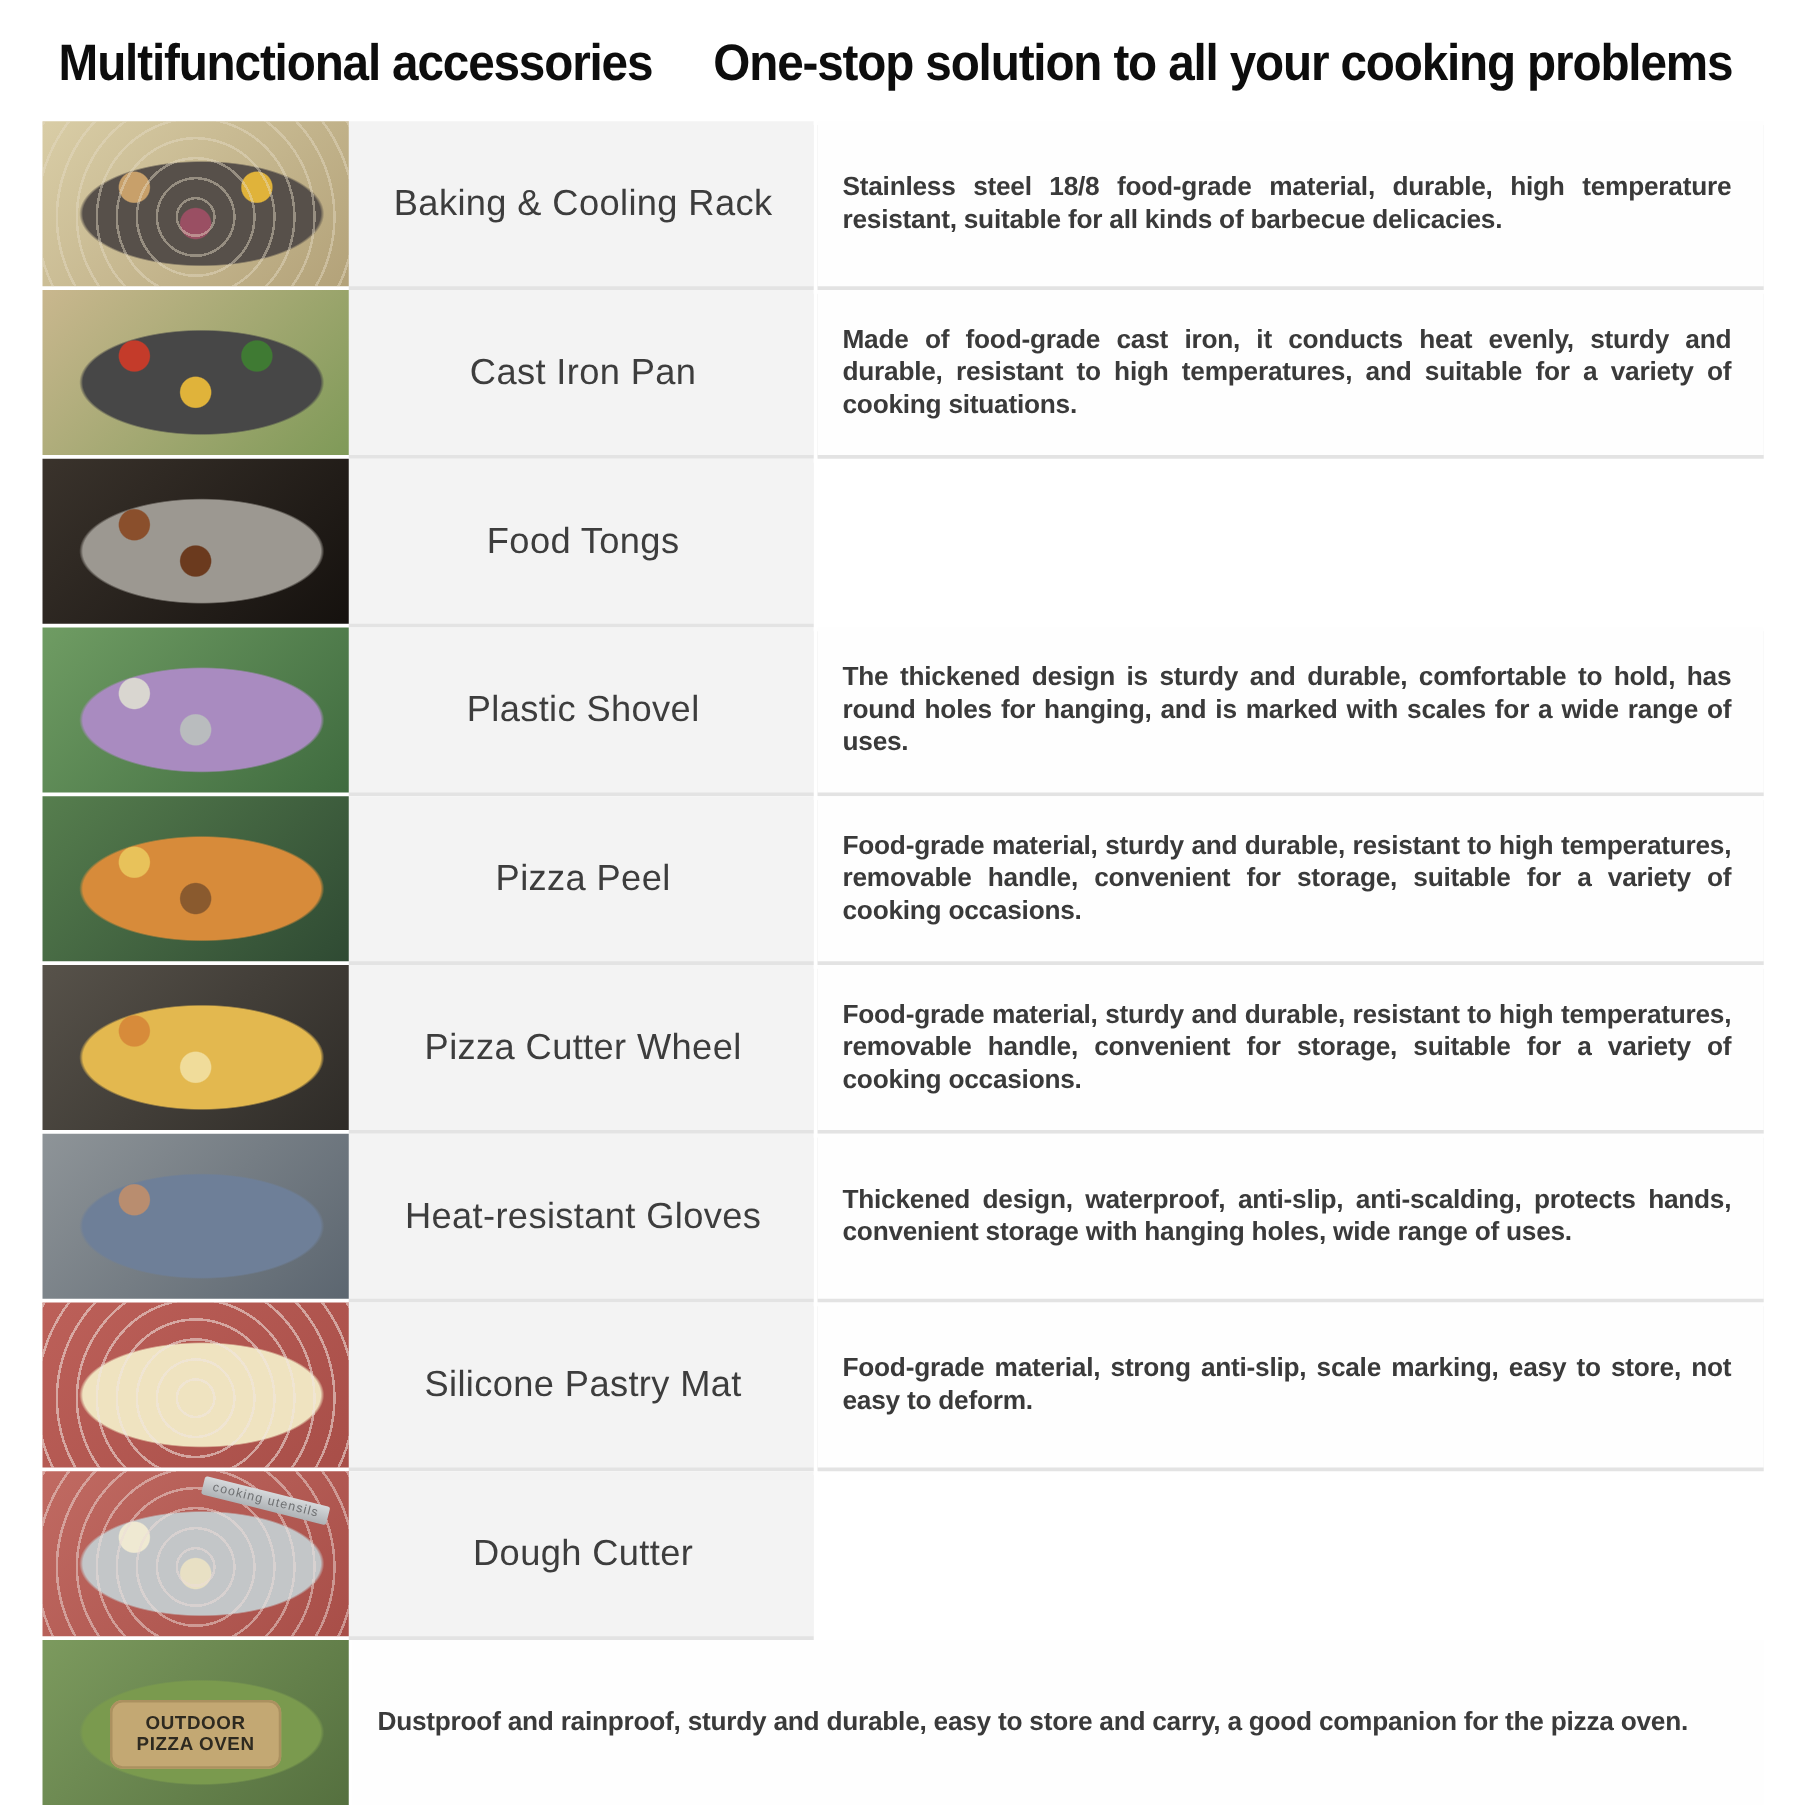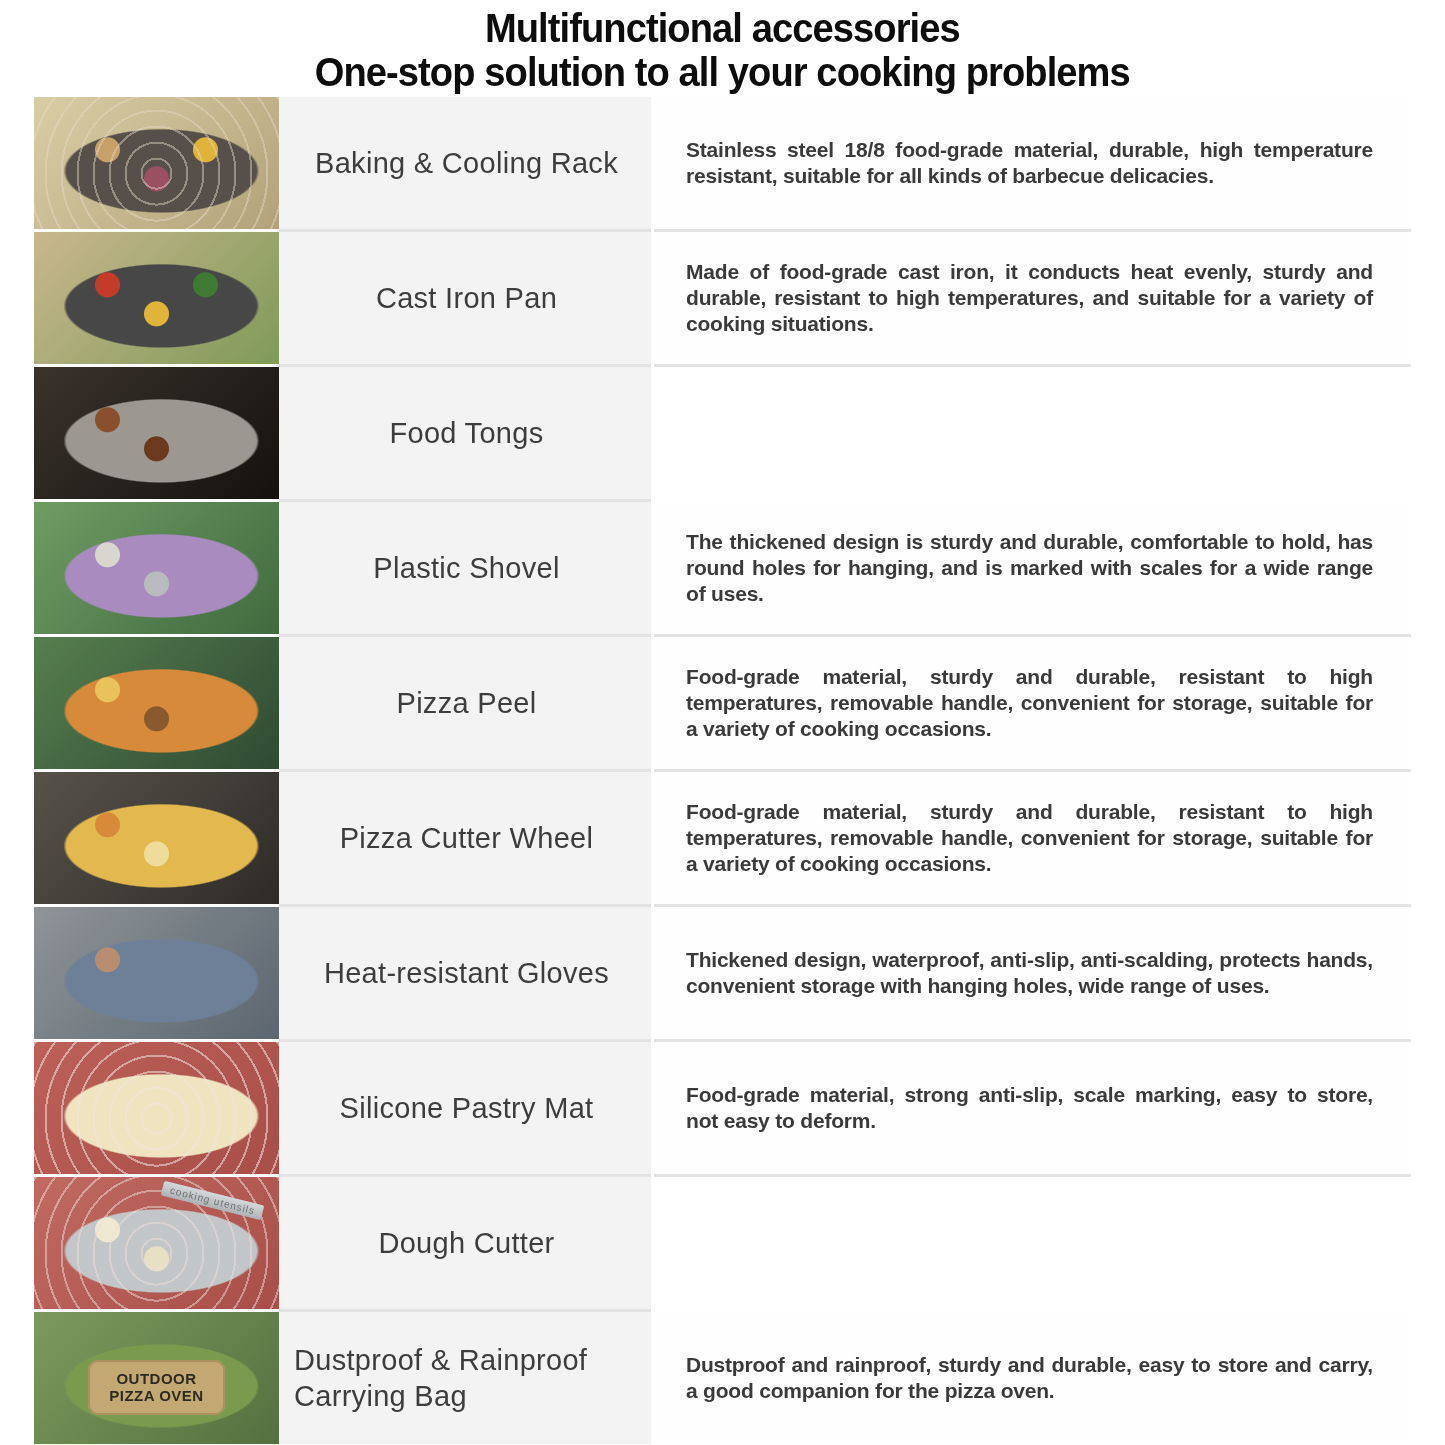--- a/index.html
+++ b/index.html
@@ -1,36 +1,36 @@
 <!DOCTYPE html>
 <html lang="en"><head>
 <meta charset="utf-8">
 <style>
   html,body{margin:0;padding:0;background:#ffffff;}
   body{width:1445px;height:1445px;overflow:hidden;font-family:"Liberation Sans",sans-serif;}
   .page{width:1445px;height:1445px;background:#ffffff;}
 
   
-  .header{height:97px;display:flex;flex-direction:column;align-items:center;justify-content:center;padding-top:2px;box-sizing:border-box;}
+  .header{height:97px;display:flex;flex-direction:row;align-items:center;justify-content:center;padding-top:2px;box-sizing:border-box;}
   .title-line{font-weight:bold;color:#0d0d0d;font-size:41px;line-height:44px;letter-spacing:-1px;transform:scaleX(.93);transform-origin:50% 50%;white-space:nowrap;}
 
   
   .table{padding:0 34px;}
   .row{display:flex;height:132px;margin-bottom:3px;}
   .row:last-child{margin-bottom:0;}
 
   .photo{width:245px;height:132px;flex:0 0 245px;position:relative;overflow:hidden;background:#cccccc;}
 
   .name-cell{width:372px;flex:0 0 372px;background:#f3f3f3;display:flex;align-items:center;box-sizing:border-box;padding:0 12px 0 15px;justify-content:center;}
   .name-text{font-size:29px;line-height:1.25;color:#3d3d3d;letter-spacing:.3px;}
 
   .gap{width:3px;flex:0 0 3px;background:#ffffff;}
 
   .desc-cell{flex:1 1 auto;background:#fefefe;display:flex;align-items:center;box-sizing:border-box;padding:0 26px 0 20px;}
-  .desc-text{margin:12px;font-size:21px;line-height:26px;font-weight:bold;color:#3a3a3a;text-align:justify;letter-spacing:-.2px;}
+  .desc-text{margin:0;font-size:21px;line-height:26px;font-weight:bold;color:#3a3a3a;text-align:justify;letter-spacing:-.2px;}
 
   
   .row:not(:last-child) .name-cell,
   .row:not(:last-child) .desc-cell{box-shadow:0 3px 0 #e3e3e3;}
 
   
   .bag-badge{position:absolute;left:22%;top:36%;width:56%;height:42%;background:#c3a873;border-radius:10px;display:flex;align-items:center;justify-content:center;text-align:center;
     font-weight:bold;font-size:15px;line-height:17px;color:#2e2a20;letter-spacing:.5px;box-shadow:inset 0 0 0 2px #ab9160;padding:4px;box-sizing:border-box;}
   .engraving{position:absolute;right:6%;top:12%;transform:rotate(14deg);font-size:10px;color:#6d6f71;letter-spacing:1px;background:linear-gradient(180deg,#d6d9db,#aeb2b5);padding:2px 8px;border-radius:2px;}
 </style>
@@ -138,23 +138,20 @@
       <div class="name-cell">
         <span class="name-text">Dough Cutter</span>
       </div>
       <div class="gap"></div>
     </div>
 
     <div class="row">
       <div class="photo" style="background: radial-gradient(40% 32% at 52% 56%, rgb(122, 154, 78) 0px, rgb(122, 154, 78) 97%, rgba(0, 0, 0, 0) 100%), linear-gradient(135deg, rgb(124, 154, 94), rgb(85, 112, 63));">
         <div class="bag-badge">OUTDOOR PIZZA OVEN</div>
       </div>
-      <div class="name-cell">
-        <span class="name-text">Dustproof &amp; Rainproof Carrying Bag</span>
-      </div>
       <div class="gap"></div>
       <div class="desc-cell">
         <p class="desc-text">Dustproof and rainproof, sturdy and durable, easy to store and carry, a good companion for the pizza oven.</p>
       </div>
     </div>
 
   </div>
 </div>
 
 </body></html>

